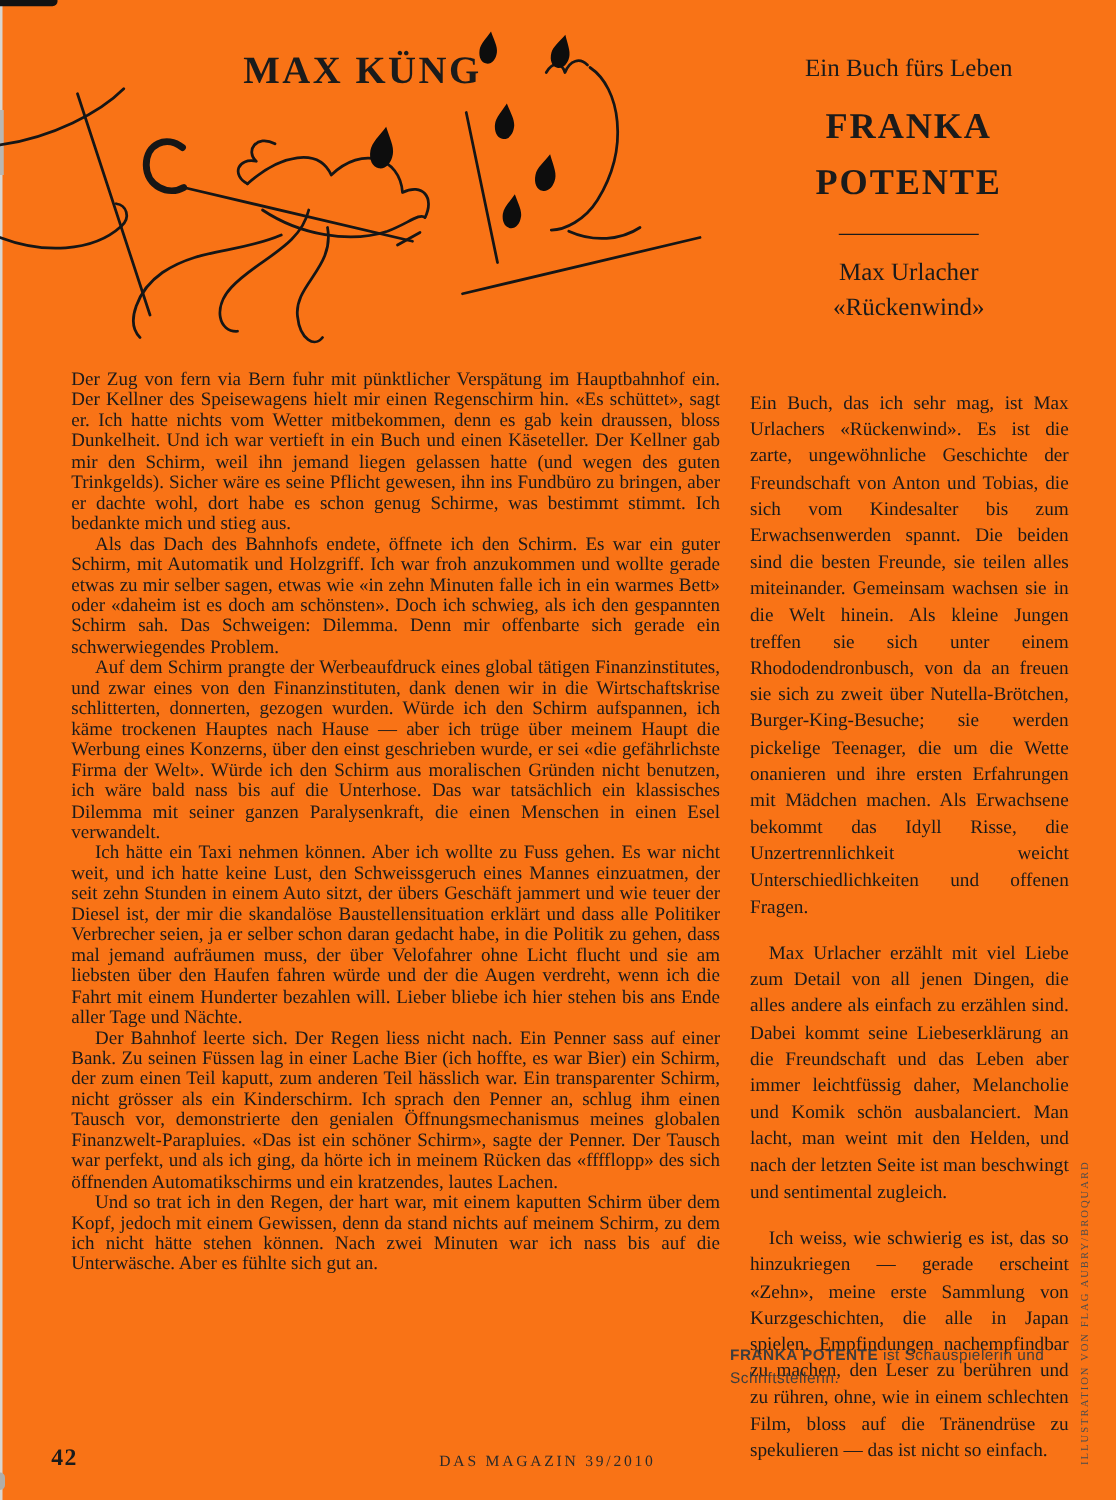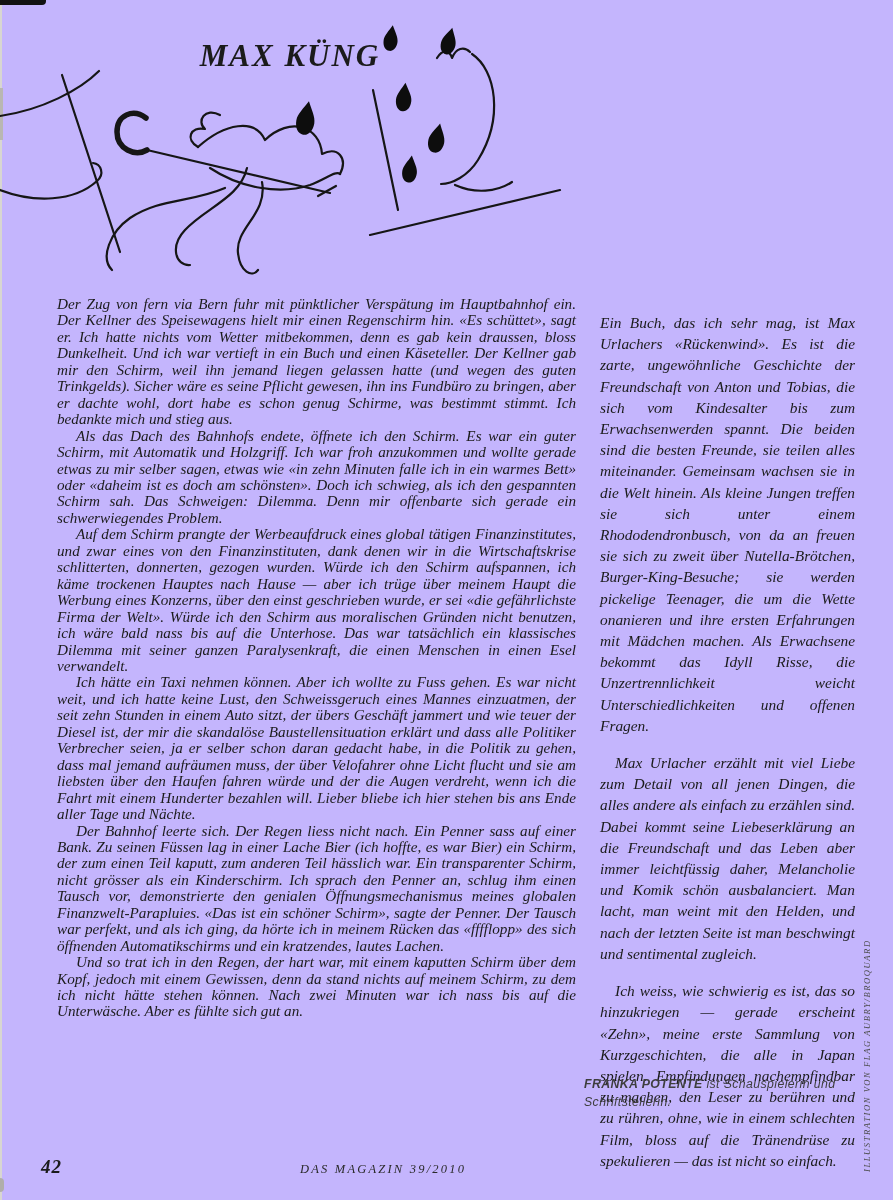--- a/index.html
+++ b/index.html
@@ -1,21 +1,20 @@
 <!DOCTYPE html>
 <html lang="de"><head>
 <meta charset="utf-8">
 <style>
   html,body { margin:0; padding:0; background:#e8e8e6; }
   .page {
     position:relative; width:893px; height:1200px; margin:0 auto;
-    background:#c4b5fd; color:#1b1b1b;
+    background:#f97316; color:#1b1b1b;
     font-family:"Liberation Serif", serif;
     overflow:hidden;
-    font-style:italic;
   }
   
   .edge-left { position:absolute; left:0; top:0; width:2px; height:1200px; background:#d8d6d1; }
   .corner-smudge { position:absolute; left:0; top:0; width:46px; height:5px; background:#121212; border-radius:0 0 4px 0; }
   .edge-mark-a { position:absolute; left:0; top:88px; width:3px; height:52px; background:#b9b7b2; }
   .edge-mark-b { position:absolute; left:0; top:1178px; width:4px; height:14px; background:#b0aeaa; border-radius:0 4px 4px 0; }
 
   .masthead-title {
     position:absolute; left:148px; top:38px; width:284px;
     text-align:center; font-size:31px; font-weight:700; letter-spacing:2px;
@@ -57,21 +56,21 @@
   }
   .bio .bio-name { font-weight:700; }
   .bio .bio-more { margin-top:15px; }
 
   .footer-pagenum {
     position:absolute; left:41px; top:1156px;
     font-size:19px; font-weight:700; letter-spacing:1px;
   }
   .footer-issue {
     position:absolute; left:300px; top:1162px; width:276px;
-    text-align:left; font-size:12.5px; letter-spacing:2.2px; color:#2a2a2a;
+    text-align:center; font-size:12.5px; letter-spacing:2.2px; color:#2a2a2a;
   }
 
   .vertical-credit {
     position:absolute; left:862px; top:922px; height:250px;
     writing-mode:vertical-rl; transform:rotate(180deg);
     font-size:8.5px; letter-spacing:1.6px; color:#4c4c4c; white-space:nowrap;
   }
 </style>
 </head>
 <body>
@@ -112,20 +111,28 @@
 
       <path class="drop" transform="translate(391,20) rotate(8)" d="M0,-13 C3,-7 7,-2 7,3 C7,9 4,13 0,13 C-4,13 -7,9 -7,3 C-7,-2 -3,-7 0,-13 Z"></path>
       <path class="drop" transform="translate(449,23) rotate(14) scale(1.05)" d="M0,-13 C3,-7 7,-2 7,3 C7,9 4,13 0,13 C-4,13 -7,9 -7,3 C-7,-2 -3,-7 0,-13 Z"></path>
       <path class="drop" transform="translate(404,79) rotate(6) scale(1.1)" d="M0,-13 C3,-7 7,-2 7,3 C7,9 4,13 0,13 C-4,13 -7,9 -7,3 C-7,-2 -3,-7 0,-13 Z"></path>
       <path class="drop" transform="translate(306,100) rotate(10) scale(1.3)" d="M0,-13 C3,-7 7,-2 7,3 C7,9 4,13 0,13 C-4,13 -7,9 -7,3 C-7,-2 -3,-7 0,-13 Z"></path>
       <path class="drop" transform="translate(437,120) rotate(12) scale(1.15)" d="M0,-13 C3,-7 7,-2 7,3 C7,9 4,13 0,13 C-4,13 -7,9 -7,3 C-7,-2 -3,-7 0,-13 Z"></path>
       <path class="drop" transform="translate(410,151) rotate(8) scale(1.05)" d="M0,-13 C3,-7 7,-2 7,3 C7,9 4,13 0,13 C-4,13 -7,9 -7,3 C-7,-2 -3,-7 0,-13 Z"></path>
     </svg>
   </div>
 
+  <div class="feature-head">
+    <p class="rubric">Ein Buch fürs Leben</p>
+    <p class="feature-name">FRANKA</p>
+    <p class="feature-name">POTENTE</p>
+    <hr class="head-rule">
+    <p class="book-ref">Max Urlacher</p>
+    <p class="book-ref">«Rückenwind»</p>
+  </div>
 
   <div class="story-col">
     <p>Der Zug von fern via Bern fuhr mit pünktlicher Verspätung im Hauptbahnhof ein. Der Kellner des Speisewagens hielt mir einen Regenschirm hin. «Es schüttet», sagt er. Ich hatte nichts vom Wetter mitbekommen, denn es gab kein draussen, bloss Dunkelheit. Und ich war vertieft in ein Buch und einen Käseteller. Der Kellner gab mir den Schirm, weil ihn jemand liegen gelassen hatte (und wegen des guten Trinkgelds). Sicher wäre es seine Pflicht gewesen, ihn ins Fundbüro zu bringen, aber er dachte wohl, dort habe es schon genug Schirme, was bestimmt stimmt. Ich bedankte mich und stieg aus.</p>
     <p>Als das Dach des Bahnhofs endete, öffnete ich den Schirm. Es war ein guter Schirm, mit Automatik und Holzgriff. Ich war froh anzukommen und wollte gerade etwas zu mir selber sagen, etwas wie «in zehn Minuten falle ich in ein warmes Bett» oder «daheim ist es doch am schönsten». Doch ich schwieg, als ich den gespannten Schirm sah. Das Schweigen: Dilemma. Denn mir offenbarte sich gerade ein schwerwiegendes Problem.</p>
     <p>Auf dem Schirm prangte der Werbeaufdruck eines global tätigen Finanzinstitutes, und zwar eines von den Finanzinstituten, dank denen wir in die Wirtschaftskrise schlitterten, donnerten, gezogen wurden. Würde ich den Schirm aufspannen, ich käme trockenen Hauptes nach Hause — aber ich trüge über meinem Haupt die Werbung eines Konzerns, über den einst geschrieben wurde, er sei «die gefährlichste Firma der Welt». Würde ich den Schirm aus moralischen Gründen nicht benutzen, ich wäre bald nass bis auf die Unterhose. Das war tatsächlich ein klassisches Dilemma mit seiner ganzen Paralysenkraft, die einen Menschen in einen Esel verwandelt.</p>
     <p>Ich hätte ein Taxi nehmen können. Aber ich wollte zu Fuss gehen. Es war nicht weit, und ich hatte keine Lust, den Schweissgeruch eines Mannes einzuatmen, der seit zehn Stunden in einem Auto sitzt, der übers Geschäft jammert und wie teuer der Diesel ist, der mir die skandalöse Baustellensituation erklärt und dass alle Politiker Verbrecher seien, ja er selber schon daran gedacht habe, in die Politik zu gehen, dass mal jemand aufräumen muss, der über Velofahrer ohne Licht flucht und sie am liebsten über den Haufen fahren würde und der die Augen verdreht, wenn ich die Fahrt mit einem Hunderter bezahlen will. Lieber bliebe ich hier stehen bis ans Ende aller Tage und Nächte.</p>
     <p>Der Bahnhof leerte sich. Der Regen liess nicht nach. Ein Penner sass auf einer Bank. Zu seinen Füssen lag in einer Lache Bier (ich hoffte, es war Bier) ein Schirm, der zum einen Teil kaputt, zum anderen Teil hässlich war. Ein transparenter Schirm, nicht grösser als ein Kinderschirm. Ich sprach den Penner an, schlug ihm einen Tausch vor, demonstrierte den genialen Öffnungsmechanismus meines globalen Finanzwelt-Parapluies. «Das ist ein schöner Schirm», sagte der Penner. Der Tausch war perfekt, und als ich ging, da hörte ich in meinem Rücken das «fffflopp» des sich öffnenden Automatikschirms und ein kratzendes, lautes Lachen.</p>
     <p>Und so trat ich in den Regen, der hart war, mit einem kaputten Schirm über dem Kopf, jedoch mit einem Gewissen, denn da stand nichts auf meinem Schirm, zu dem ich nicht hätte stehen können. Nach zwei Minuten war ich nass bis auf die Unterwäsche. Aber es fühlte sich gut an.</p>
   </div>
 

